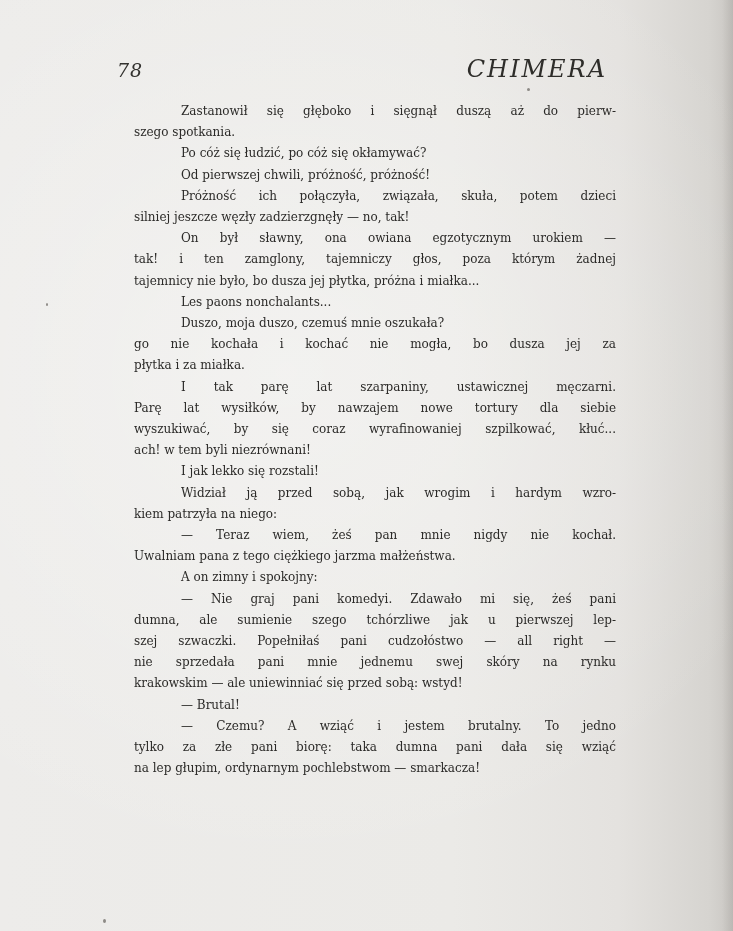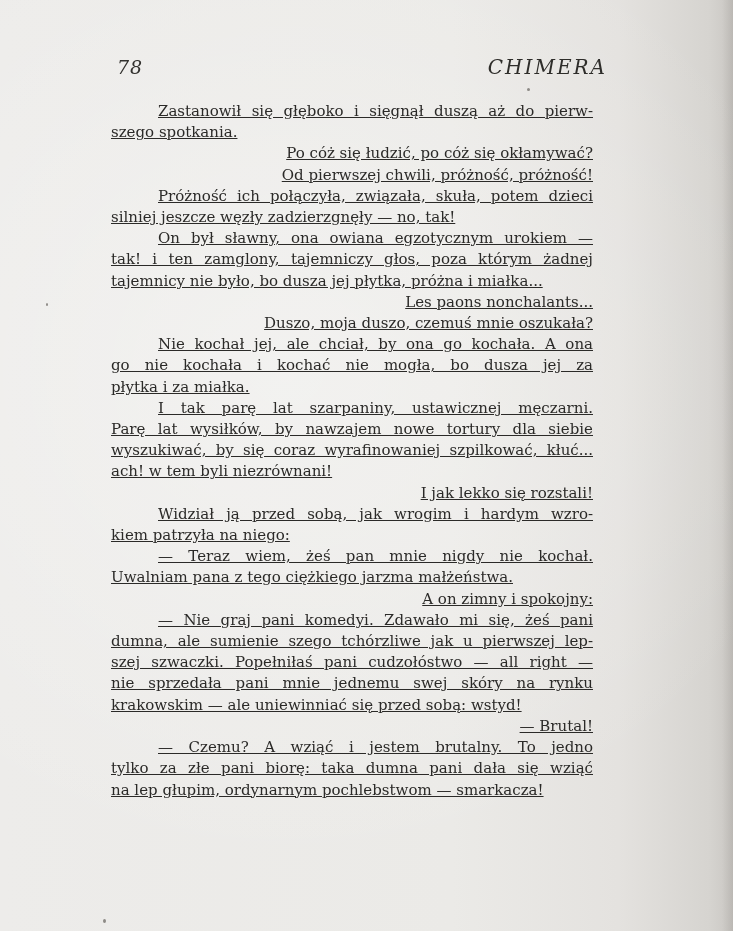--- a/index.html
+++ b/index.html
@@ -29,43 +29,42 @@
     align-items: baseline;
   }
   .pagenum {
     font-style: italic;
     font-size: 19px;
     letter-spacing: 1px;
     color: #33322f;
   }
   .journal {
     font-style: italic;
-    font-size: 20px;
+    font-size: 24px;
     letter-spacing: 2px;
     color: #2e2d2a;
   }
   
   .textblock {
     position: absolute;
-    left: 111px; top: 101px;
+    left: 134px; top: 101px;
     width: 482px;
     height: 740px;
     overflow: hidden;
-    font-size: 15px;
+    font-size: 12px;
     line-height: 21.2px;
     color: #2b2a28;
-    text-decoration: underline;
   }
   .line { white-space: nowrap; }
   .line.just {
     white-space: normal;
     text-align: justify;
     text-align-last: justify;
   }
-  .line.indent { padding-left: 47px; text-align: right; }
+  .line.indent { padding-left: 47px; }
   .line.indent.just { padding-left: 0; text-indent: 47px; }
   
   .edge-shade {
     position: absolute;
     right: 6px; top: 0;
     width: 26px; height: 931px;
     background: linear-gradient(to right, rgba(90,86,80,0), rgba(90,86,80,0.30));
   }
   .edge-line {
     position: absolute;
@@ -107,21 +106,20 @@
       <div class="line">szego spotkania.</div>
       <div class="line indent">Po cóż się łudzić, po cóż się okłamywać?</div>
       <div class="line indent">Od pierwszej chwili, próżność, próżność!</div>
       <div class="line indent just">Próżność ich połączyła, związała, skuła, potem dzieci</div>
       <div class="line">silniej jeszcze węzły zadzierzgnęły — no, tak!</div>
       <div class="line indent just">On był sławny, ona owiana egzotycznym urokiem —</div>
       <div class="line just">tak! i ten zamglony, tajemniczy głos, poza którym żadnej</div>
       <div class="line">tajemnicy nie było, bo dusza jej płytka, próżna i miałka...</div>
       <div class="line indent">Les paons nonchalants...</div>
       <div class="line indent">Duszo, moja duszo, czemuś mnie oszukała?</div>
-      <div class="line indent just">Nie kochał jej, ale chciał, by ona go kochała. A ona</div>
       <div class="line just">go nie kochała i kochać nie mogła, bo dusza jej za</div>
       <div class="line">płytka i za miałka.</div>
       <div class="line indent just">I tak parę lat szarpaniny, ustawicznej męczarni.</div>
       <div class="line just">Parę lat wysiłków, by nawzajem nowe tortury dla siebie</div>
       <div class="line just">wyszukiwać, by się coraz wyrafinowaniej szpilkować, kłuć...</div>
       <div class="line">ach! w tem byli niezrównani!</div>
       <div class="line indent">I jak lekko się rozstali!</div>
       <div class="line indent just">Widział ją przed sobą, jak wrogim i hardym wzro-</div>
       <div class="line">kiem patrzyła na niego:</div>
       <div class="line indent just">— Teraz wiem, żeś pan mnie nigdy nie kochał.</div>

